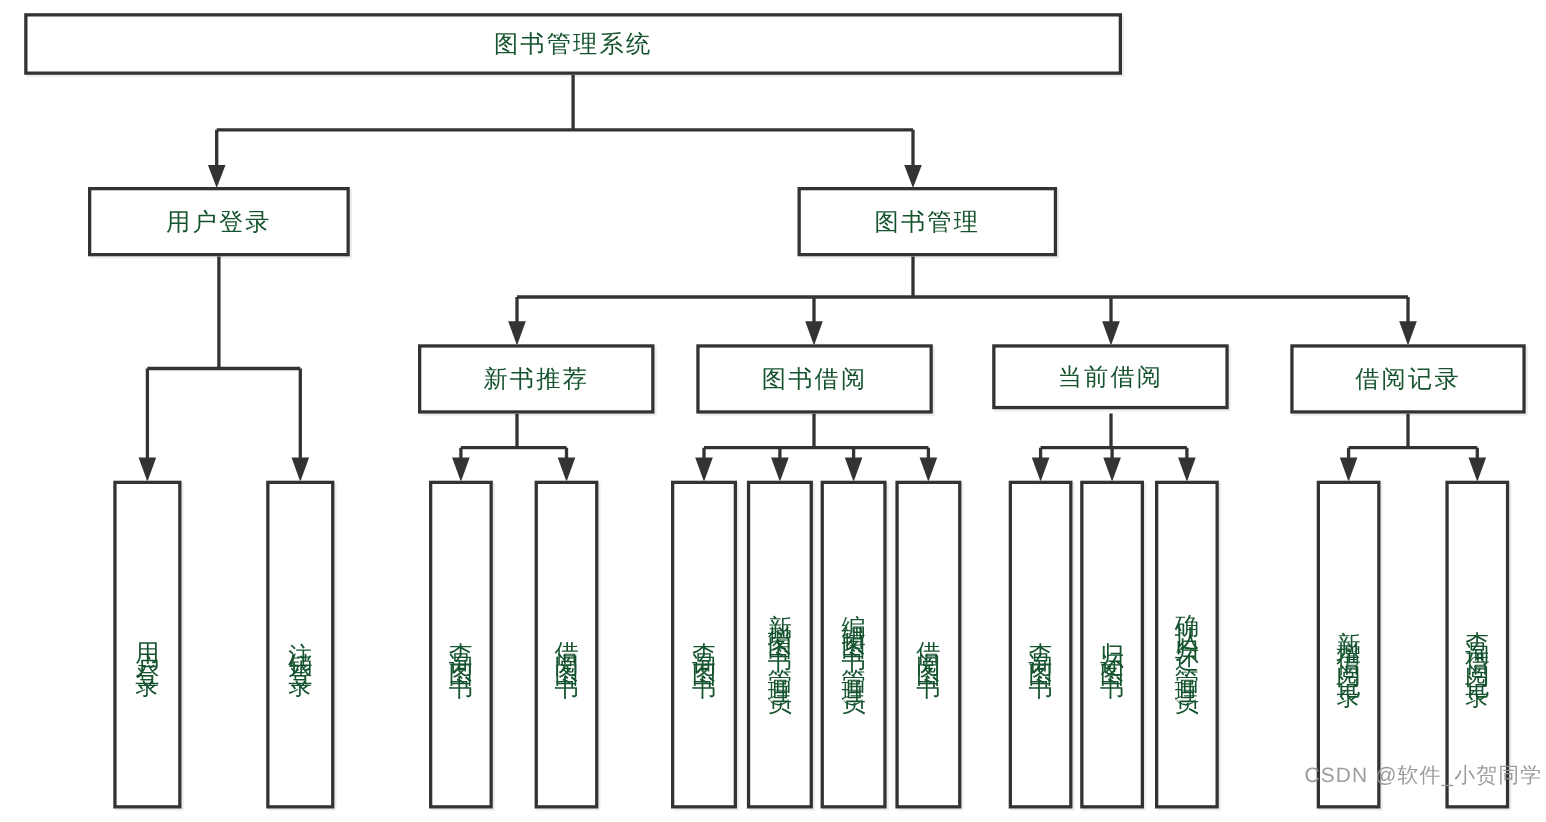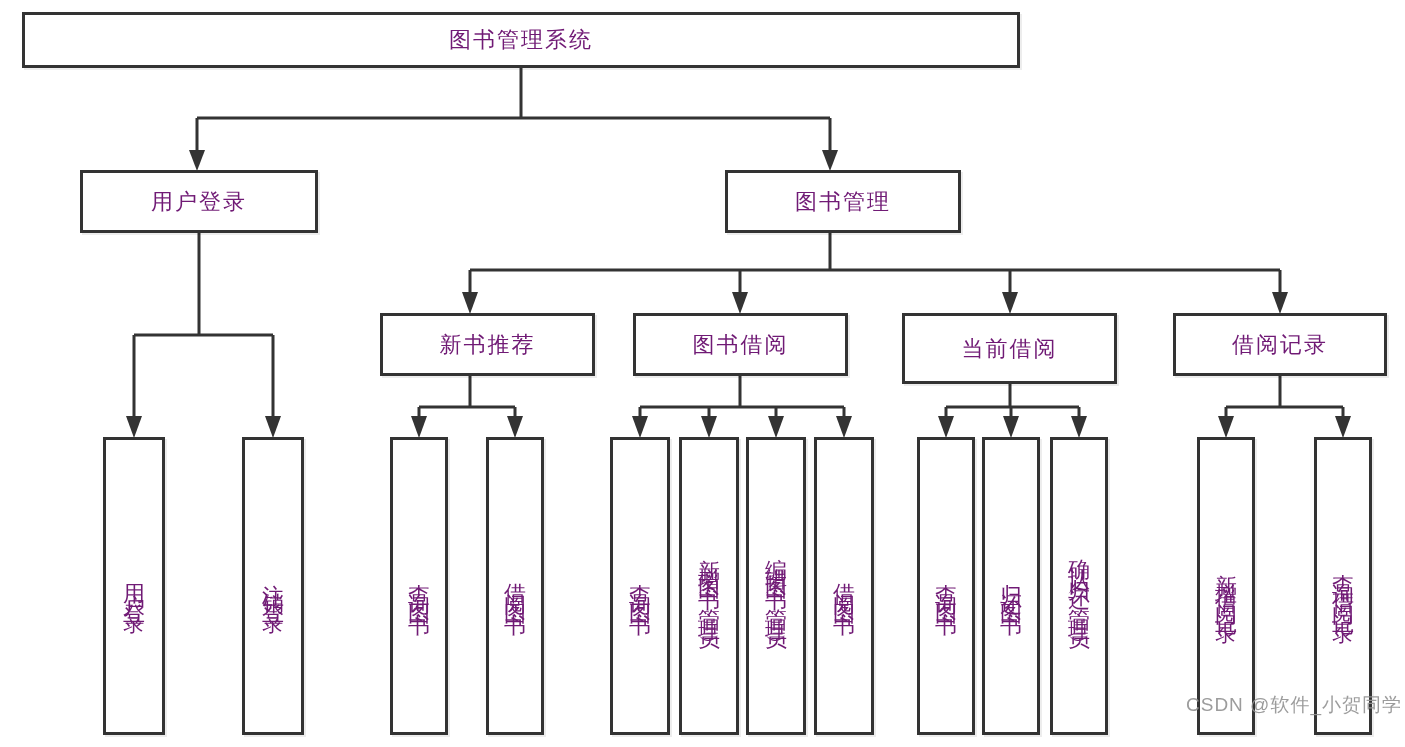--- a/index.html
+++ b/index.html
@@ -21,21 +21,21 @@
     top: 0;
     width: 1405px;
     height: 747px;
     pointer-events: none;
   }
   .node {
     position: absolute;
     box-sizing: border-box;
     border: 3px solid #333333;
     background: #ffffff;
-    color: #701a75;
+    color: #14532d;
     display: flex;
     align-items: center;
     justify-content: center;
     box-shadow: 2px 2px 0 rgba(0,0,0,0.07);
   }
   .hnode {
     font-size: 22px;
     letter-spacing: 2px;
   }
   .leaf {
@@ -116,21 +116,21 @@
   <div class="node hnode" style="left:712px; top:170px; width:236px; height:63px;margin-left:13px;">
     <span>图书管理</span>
   </div>
 
   <div class="node hnode" style="left:380px; top:313px; width:215px; height:63px;">
     <span>新书推荐</span>
   </div>
   <div class="node hnode" style="left:633px; top:313px; width:215px; height:63px;font-family:Liberation Serif, serif;">
     <span>图书借阅</span>
   </div>
-  <div class="node hnode" style="left:902px; top:313px; width:215px; height:71px;">
+  <div class="node hnode" style="left:902px; top:313px; width:215px; height:59px;">
     <span>当前借阅</span>
   </div>
   <div class="node hnode" style="left:1173px; top:313px; width:214px; height:63px;">
     <span>借阅记录</span>
   </div>
 
   <div class="node leaf" style="left:103px; top:437px;">
     <span>用户登录</span>
   </div>
   <div class="node leaf" style="left:242px; top:437px;">

